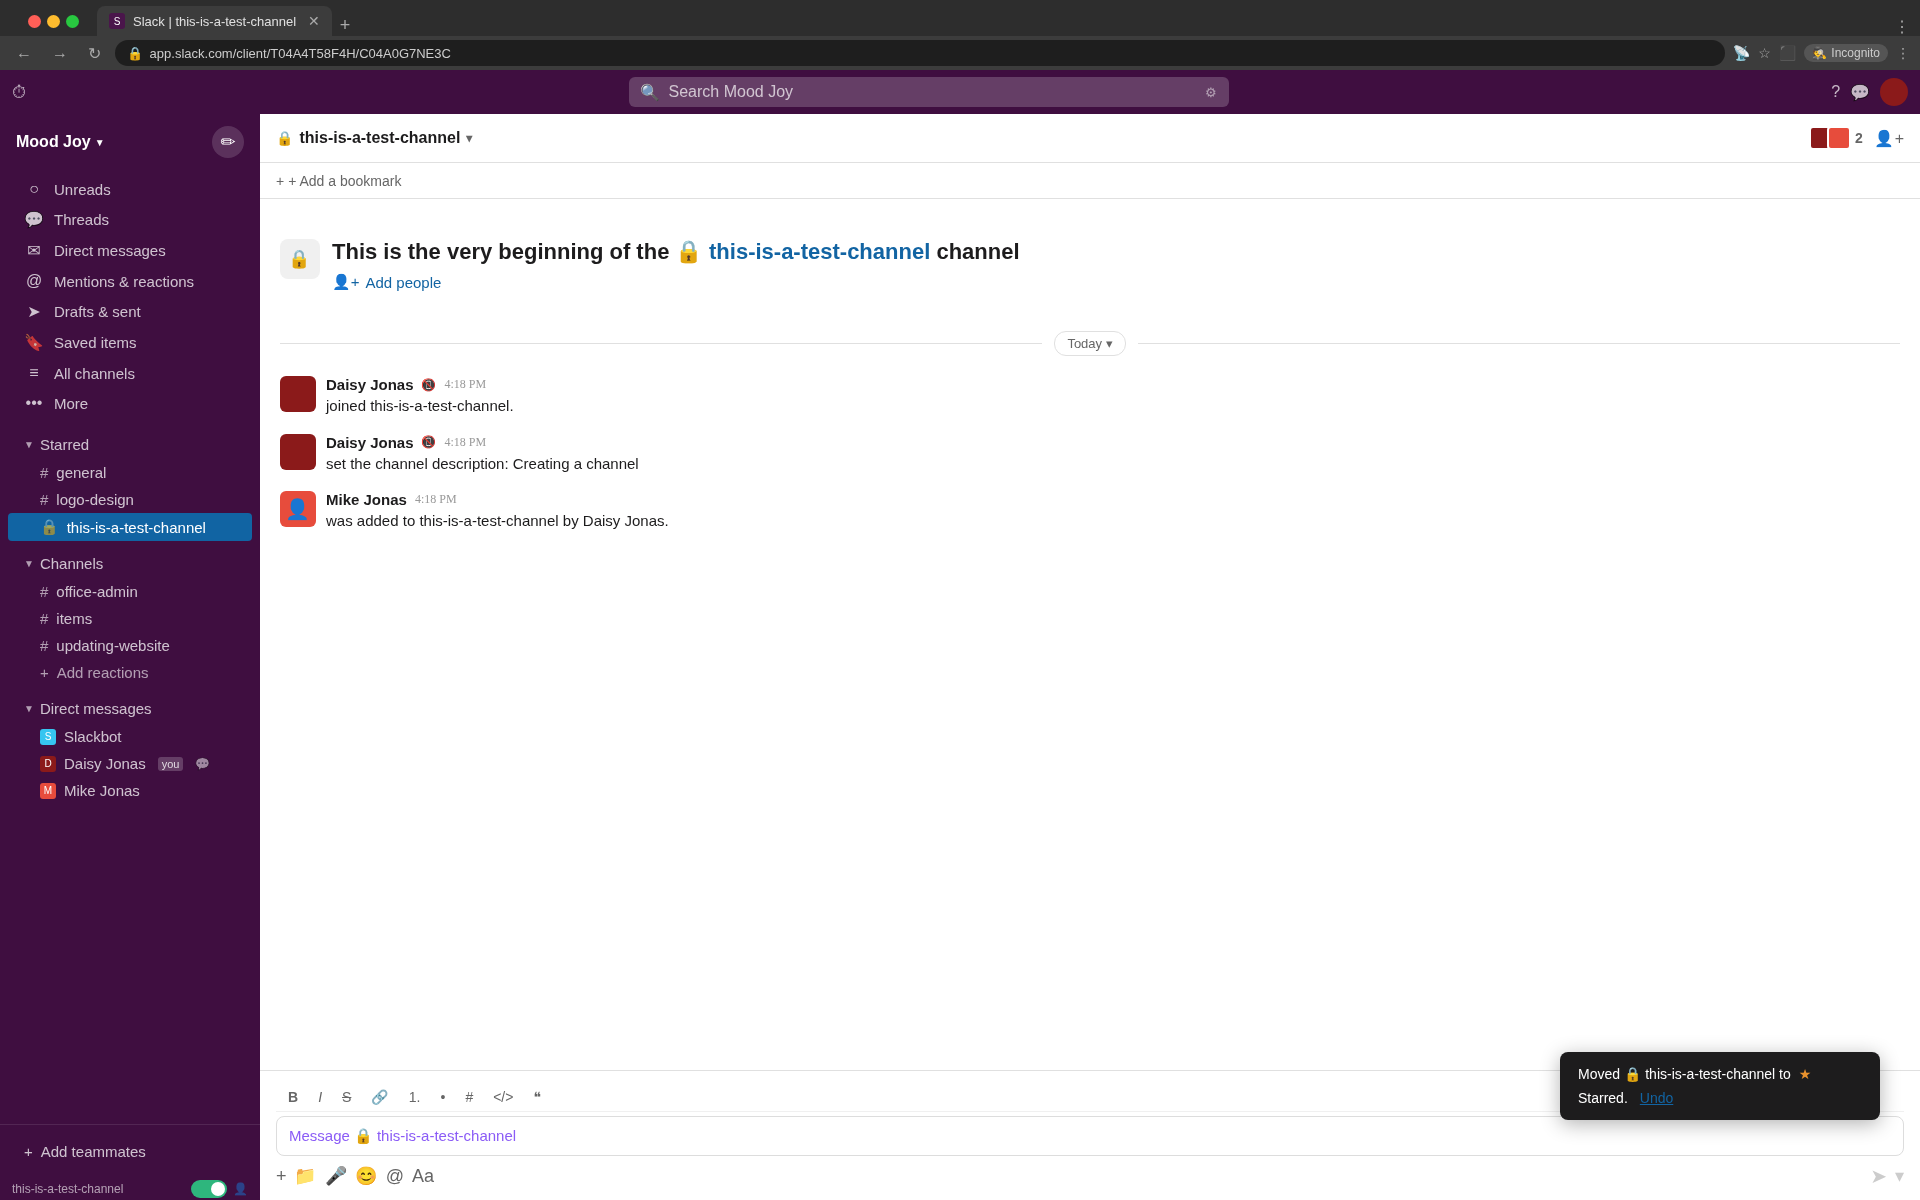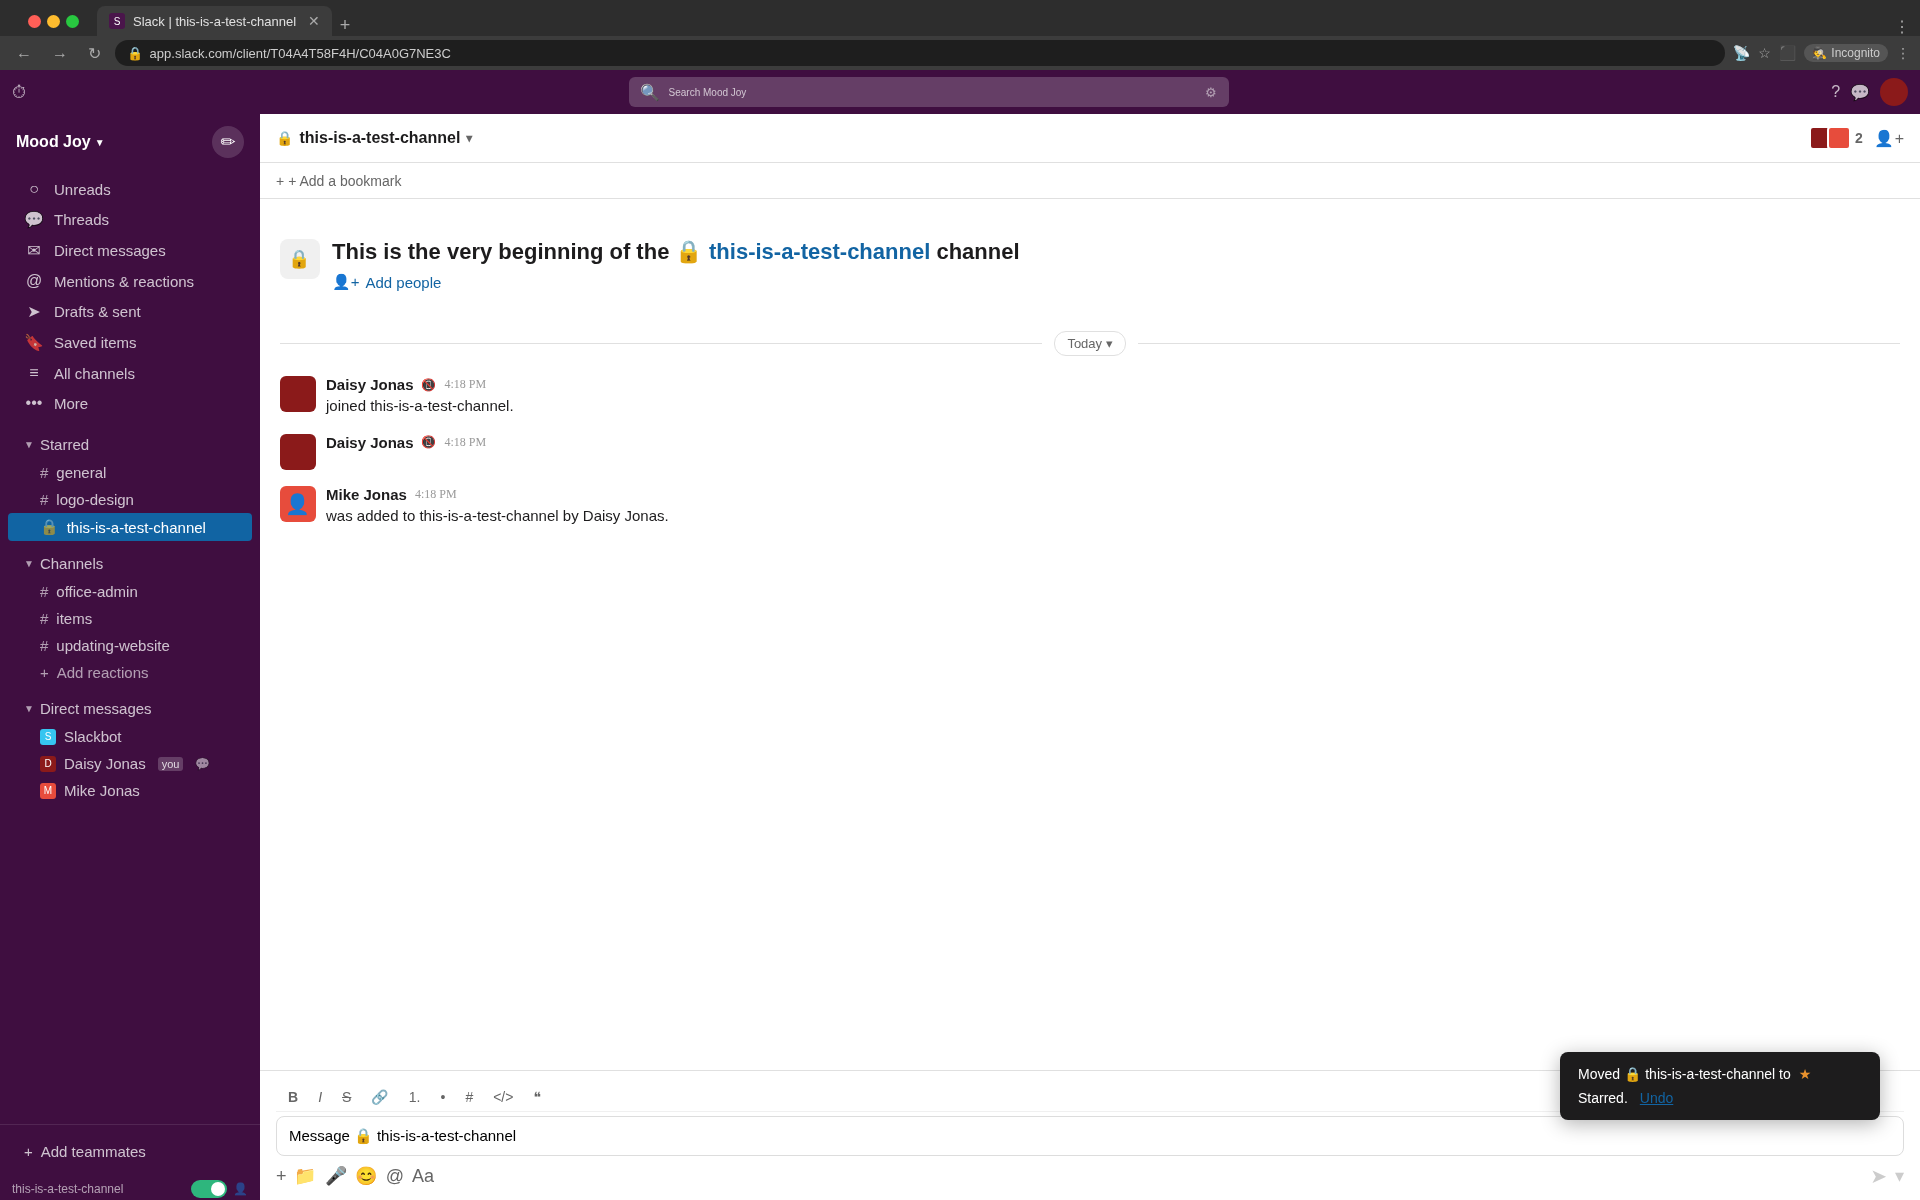--- a/index.html
+++ b/index.html
@@ -24,21 +24,21 @@
     .browser-icons { display: flex; gap: 8px; align-items: center; }
     .browser-icon-btn { background: none; border: none; color: #aaa; font-size: 14px; cursor: pointer; }
     .incognito-badge { background: #555; color: #ccc; font-size: 12px; padding: 2px 8px; border-radius: 10px; display: flex; align-items: center; gap: 4px; }
 
     
     .app { display: flex; flex-direction: column; height: calc(1200px - 70px); }
     .app-header { background: #3f0e40; height: 44px; display: flex; align-items: center; justify-content: space-between; padding: 0 12px; }
     .app-header-left { display: flex; align-items: center; gap: 8px; }
     .history-btn { background: none; border: none; color: rgba(255,255,255,0.7); font-size: 18px; cursor: pointer; }
     .search-bar { background: rgba(255,255,255,0.2); border-radius: 6px; height: 30px; display: flex; align-items: center; padding: 0 12px; gap: 8px; width: 600px; cursor: pointer; }
-    .search-text { color: rgba(255,255,255,0.7); font-size: 10px; text-align: center; }
+    .search-text { color: rgba(255,255,255,0.7); font-size: 16px; text-align: center; }
     .app-header-right { display: flex; align-items: center; gap: 10px; }
     .header-icon-btn { background: none; border: none; color: rgba(255,255,255,0.7); font-size: 16px; cursor: pointer; }
     .user-avatar-header { width: 28px; height: 28px; border-radius: 50%; background: #8B1A1A; overflow: hidden; }
 
     
     .main-content { display: flex; flex: 1; overflow: hidden; }
 
     
     .sidebar { width: 260px; background: #3f0e40; display: flex; flex-direction: column; overflow-y: auto; }
     .workspace-header { padding: 12px 16px; display: flex; align-items: center; justify-content: space-between; }
@@ -386,20 +386,21 @@
         </div>
 
         <div class="message">
           <div class="msg-avatar" style="background:#8B1A1A;"></div>
           <div class="msg-content">
             <div class="msg-header">
               <span class="msg-name">Daisy Jonas</span>
               <span class="msg-dnd">📵</span>
               <span class="msg-time">4:18 PM</span>
             </div>
+            <div class="msg-text">set the channel description: Creating a channel</div>
           </div>
         </div>
 
         <div class="message">
           <div class="msg-avatar mike">👤</div>
           <div class="msg-content">
             <div class="msg-header">
               <span class="msg-name">Mike Jonas</span>
               <span class="msg-time">4:18 PM</span>
             </div>
@@ -414,21 +415,21 @@
           <button class="toolbar-btn" style="font-style:italic;">I</button>
           <button class="toolbar-btn" style="text-decoration:line-through;">S</button>
           <button class="toolbar-btn">🔗</button>
           <button class="toolbar-btn">1.</button>
           <button class="toolbar-btn">•</button>
           <button class="toolbar-btn">#</button>
           <button class="toolbar-btn">&lt;/&gt;</button>
           <button class="toolbar-btn">❝</button>
         </div>
         <div class="message-input-box">
-          <span style="color:#000000; font-size:15px;">Message 🔒 this-is-a-test-channel</span>
+          <span style="color:#8b5cf6; font-size:15px;">Message 🔒 this-is-a-test-channel</span>
         </div>
         <div class="message-actions">
           <button class="msg-action-btn">+</button>
           <button class="msg-action-btn">📁</button>
           <button class="msg-action-btn">🎤</button>
           <button class="msg-action-btn">😊</button>
           <button class="msg-action-btn">@</button>
           <button class="msg-action-btn">Aa</button>
           <button class="send-btn">➤</button>
           <button class="msg-action-btn" style="color:#ccc;">▾</button>

